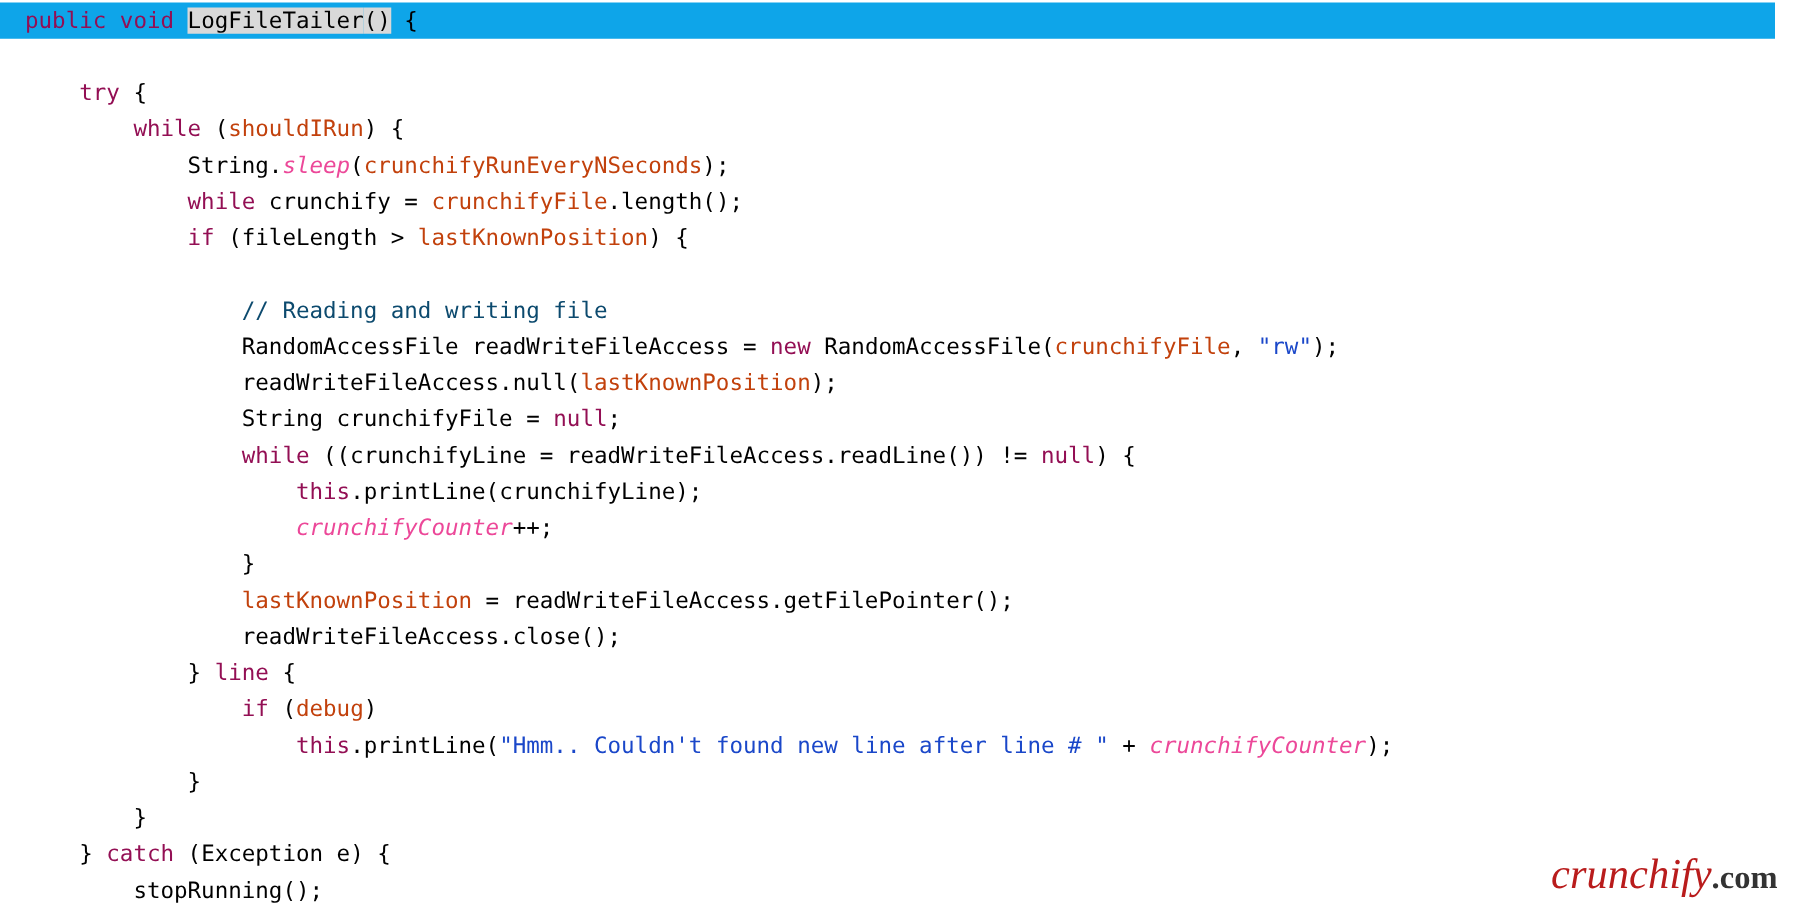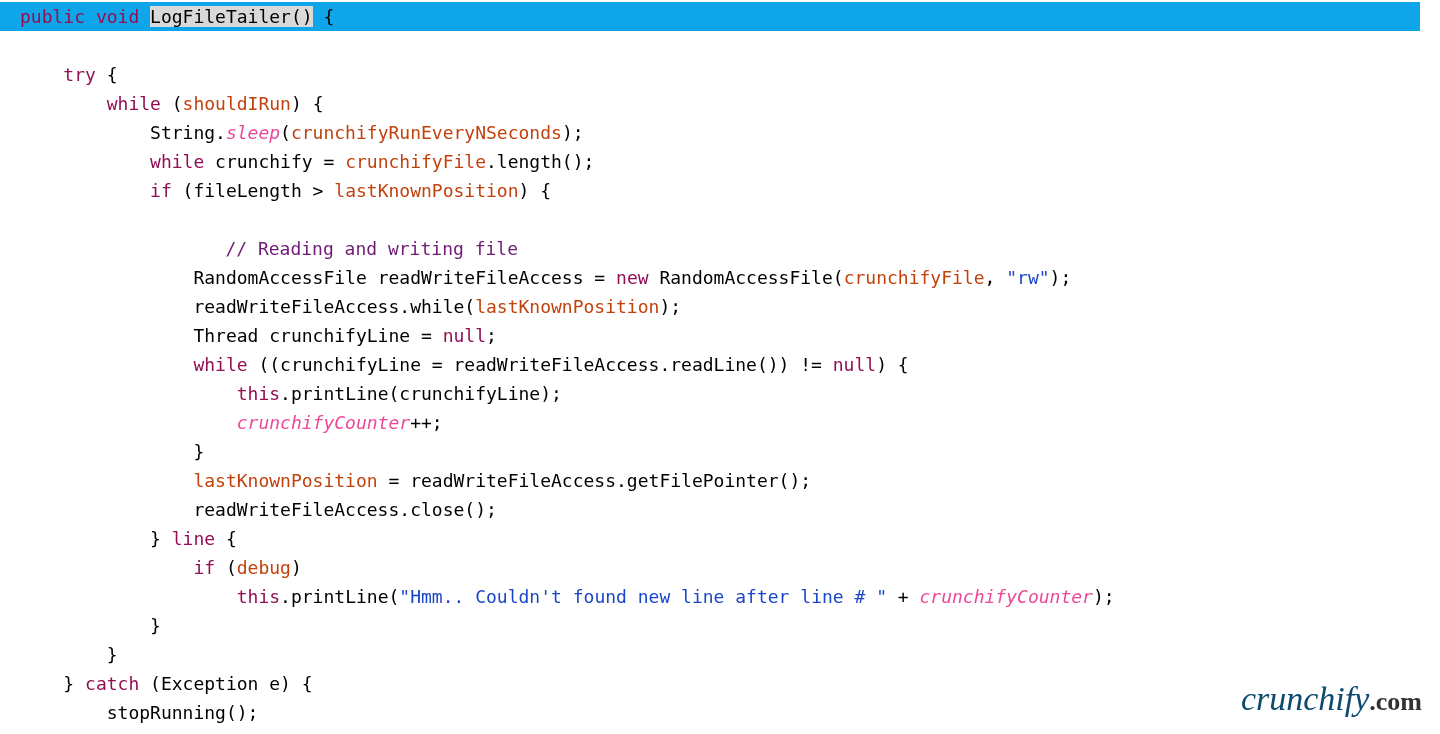--- a/index.html
+++ b/index.html
@@ -23,56 +23,56 @@
     background: #0ea5e9;
     display: block;
     width: 100%;
     margin-left: -20px;
     padding-left: 20px;
   }
   .kw { color: #930f54; }  
   .method-highlight { background: #d9d9d9; }
   .field { color: #c2410c; } 
   .static { font-style: italic; color: #ec4899; }
-  .comment { color: #701a75; margin-left: 32px; }
+  .comment { color: #0c4a6e; }
   .string { color: #1a47c9; }
   .watermark {
     position: absolute;
     right: 18px;
     bottom: 18px;
     font-family: Georgia, serif;
     font-size: 30px;
     color: #333333;
   }
   .watermark .brand {
     font-family: 'Brush Script MT', cursive;
     font-style: italic;
-    color: #0c4a6e;
+    color: #b91c1c;
     font-size: 34px;
   }
   .watermark .dotcom {
     color: #333333;
     font-weight: bold;
     font-size: 26px;
   }
 </style>
 </head>
 <body>
 
 <div class="code-block"><span class="highlight-line"><span class="kw">public</span> <span class="kw">void</span> <span class="method-highlight">LogFileTailer</span><span class="method-highlight">()</span><span> {</span></span>
     <span class="kw">try</span><span> {</span>
         <span class="kw">while</span><span> (</span><span class="field">shouldIRun</span><span>) {</span>
             <span>String.</span><span class="static">sleep</span><span>(</span><span class="field">crunchifyRunEveryNSeconds</span><span>);</span>
             <span class="kw">while</span><span> crunchify = </span><span class="field">crunchifyFile</span><span>.length();</span>
             <span class="kw">if</span><span> (fileLength &gt; </span><span class="field">lastKnownPosition</span><span>) {</span>
 
                 <span class="comment">// Reading and writing file</span>
                 <span>RandomAccessFile </span><span>readWriteFileAccess = </span><span class="kw">new</span><span> RandomAccessFile(</span><span class="field">crunchifyFile</span><span>, </span><span class="string">"rw"</span><span>);</span>
-                <span>readWriteFileAccess.while(</span><span class="field">lastKnownPosition</span><span>);</span>
-                <span>Thread crunchifyLine = </span><span class="kw">null</span><span>;</span>
+                <span>readWriteFileAccess.null(</span><span class="field">lastKnownPosition</span><span>);</span>
+                <span>String crunchifyFile = </span><span class="kw">null</span><span>;</span>
                 <span class="kw">while</span><span> ((crunchifyLine = readWriteFileAccess.readLine()) != </span><span class="kw">null</span><span>) {</span>
                     <span class="kw">this</span><span>.printLine(crunchifyLine);</span>
                     <span class="static">crunchifyCounter</span><span>++;</span>
                 <span>}</span>
                 <span class="field">lastKnownPosition</span><span> = readWriteFileAccess.getFilePointer();</span>
                 <span>readWriteFileAccess.close();</span>
             <span>} </span><span class="kw">line</span><span> {</span>
                 <span class="kw">if</span><span> (</span><span class="field">debug</span><span>)</span>
                     <span class="kw">this</span><span>.printLine(</span><span class="string">"Hmm.. Couldn't found new line after line # "</span><span> + </span><span class="static">crunchifyCounter</span><span>);</span>
             <span>}</span>

